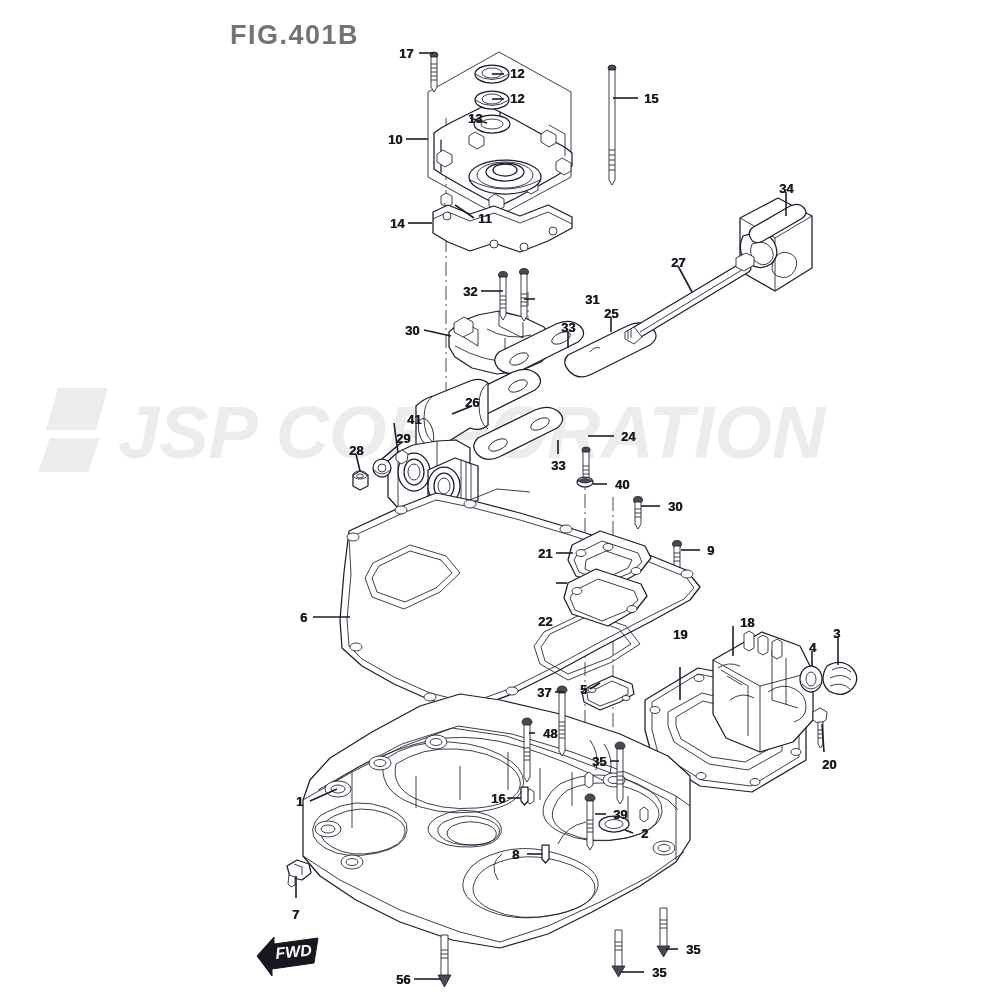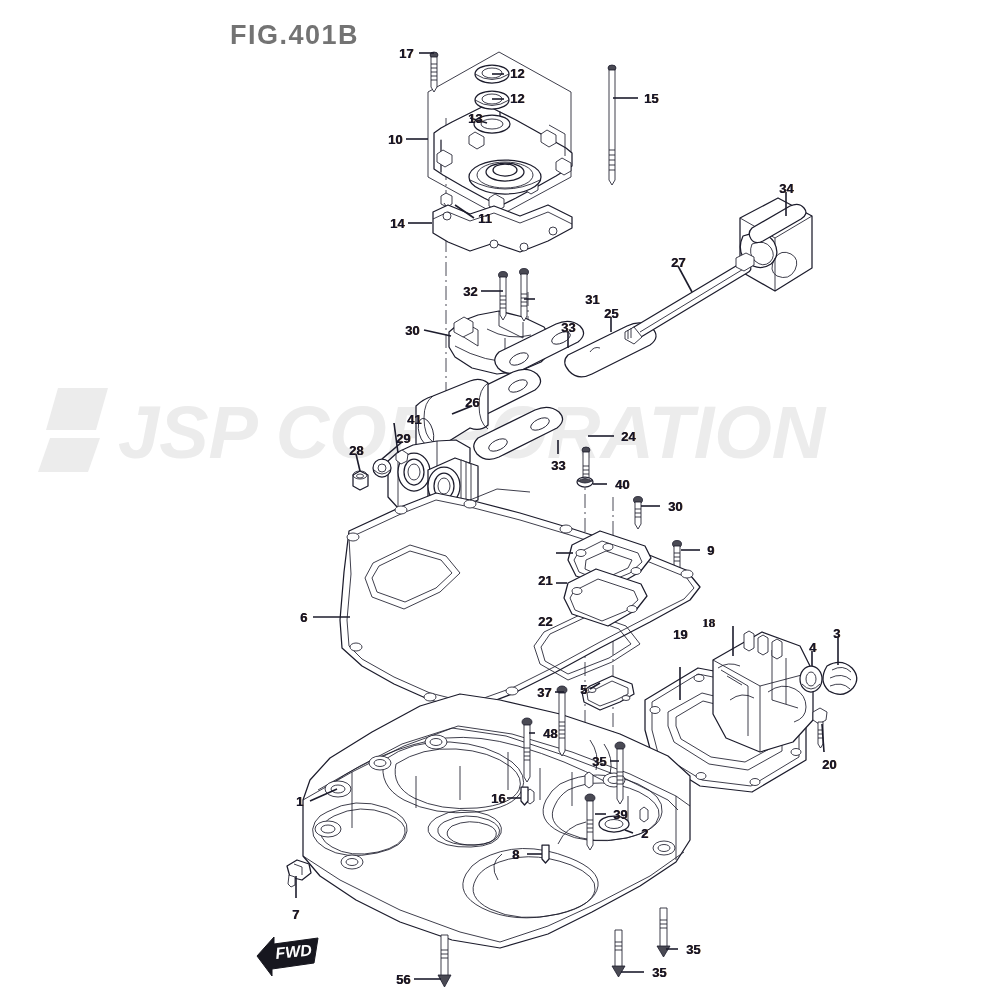--- a/index.html
+++ b/index.html
@@ -551,24 +551,24 @@
       <div class="callout" style="left: 405px; top: 324px; text-align: center;">30</div>
       <div class="callout" style="left: 465px; top: 396px;">26</div>
       <div class="callout" style="left: 387px; top: 413px; margin-left: 20px;">41</div>
       <div class="callout" style="left: 551px; top: 459px;">33</div>
       <div class="callout" style="left: 621px; top: 430px;">24</div>
       <div class="callout" style="left: 396px; top: 432px;">29</div>
       <div class="callout" style="left: 349px; top: 444px;">28</div>
       <div class="callout" style="left: 615px; top: 478px;">40</div>
       <div class="callout" style="left: 668px; top: 500px;">30</div>
       <div class="callout" style="left: 707px; top: 544px;">9</div>
-      <div class="callout" style="left: 538px; top: 547px; margin-top: 27px;">21</div>
+      <div class="callout" style="left: 538px; top: 547px;">21</div>
       <div class="callout" style="left: 538px; top: 577px; margin-top: 38px;">22</div>
       <div class="callout" style="left: 300px; top: 611px;">6</div>
-      <div class="callout" style="left: 702px; top: 616px; font-family: Liberation Serif, serif;">18</div>
+      <div class="callout" style="left: 740px; top: 616px;">18</div>
       <div class="callout" style="left: 809px; top: 641px;">4</div>
       <div class="callout" style="left: 833px; top: 627px;">3</div>
       <div class="callout" style="left: 673px; top: 628px;">19</div>
       <div class="callout" style="left: 822px; top: 758px;">20</div>
       <div class="callout" style="left: 537px; top: 686px;">37</div>
       <div class="callout" style="left: 580px; top: 683px;">5</div>
       <div class="callout" style="left: 543px; top: 727px;">48</div>
       <div class="callout" style="left: 592px; top: 755px;">35</div>
       <div class="callout" style="left: 491px; top: 792px;">16</div>
       <div class="callout" style="left: 296px; top: 795px;">1</div>

